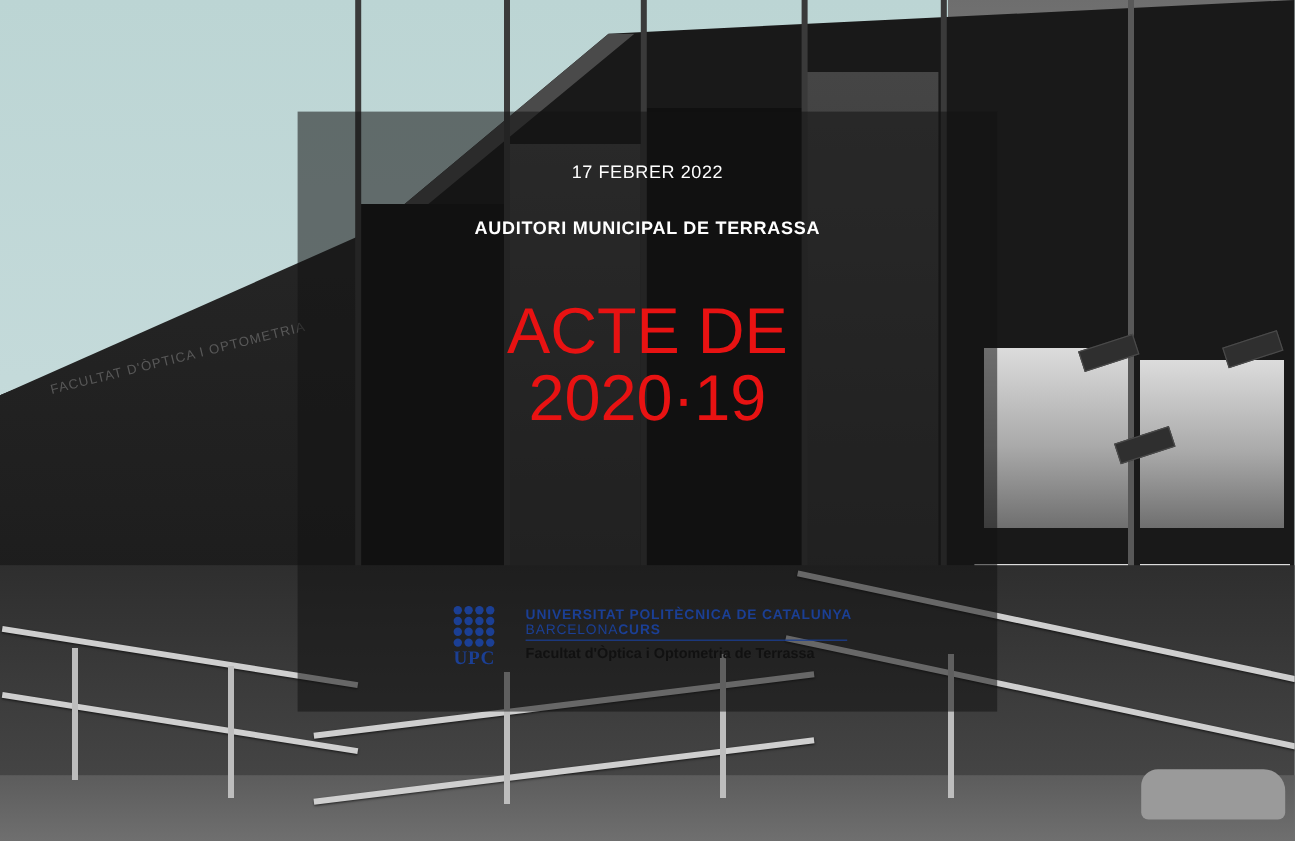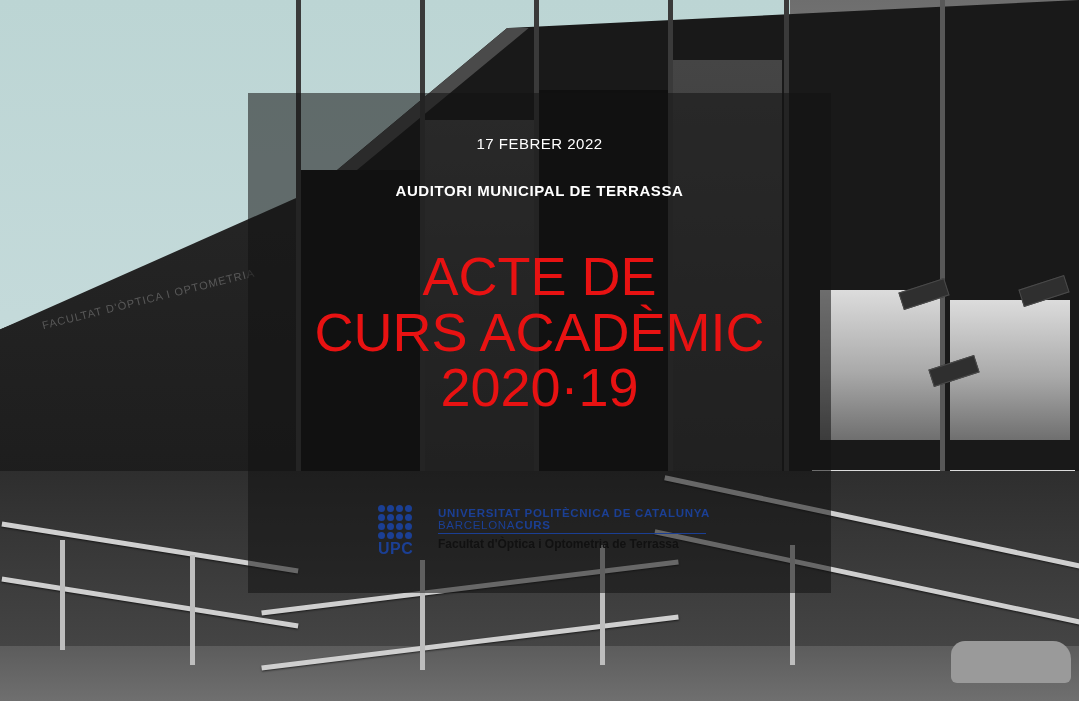--- a/index.html
+++ b/index.html
@@ -199,20 +199,21 @@
     width: 7px; height: 7px;
     border-radius: 50%;
     background: #1b3f94;
   }
   .upc-word {
     font-size: 16px;
     font-weight: bold;
     color: #1b3f94;
     letter-spacing: .5px;
     line-height: 1;
+    font-family: Liberation Serif, serif;
   }
   .upc-text {
     padding-top: 2px;
   }
   .upc-line1 {
     font-size: 11.5px;
     font-weight: bold;
     color: #1b3f94;
     letter-spacing: .7px;
     white-space: nowrap;
@@ -287,21 +288,20 @@
     <div class="rail-post" style="left:790px; top:545px; height:120px;"></div>
   </div>
 
   <div class="overlay-panel"></div>
 
   <div class="content">
     <div class="date">17 FEBRER 2022</div>
     <div class="venue">AUDITORI MUNICIPAL DE TERRASSA</div>
     <div class="headline">
       <div>ACTE DE</div>
-      <div>CURS ACADÈMIC</div>
       <div>2020·19</div>
     </div>
 
     <div class="logo-block">
       <div class="upc-mark">
         <div class="upc-dots">
           <i></i>
             <i></i>
             <i></i>
             <i></i>

